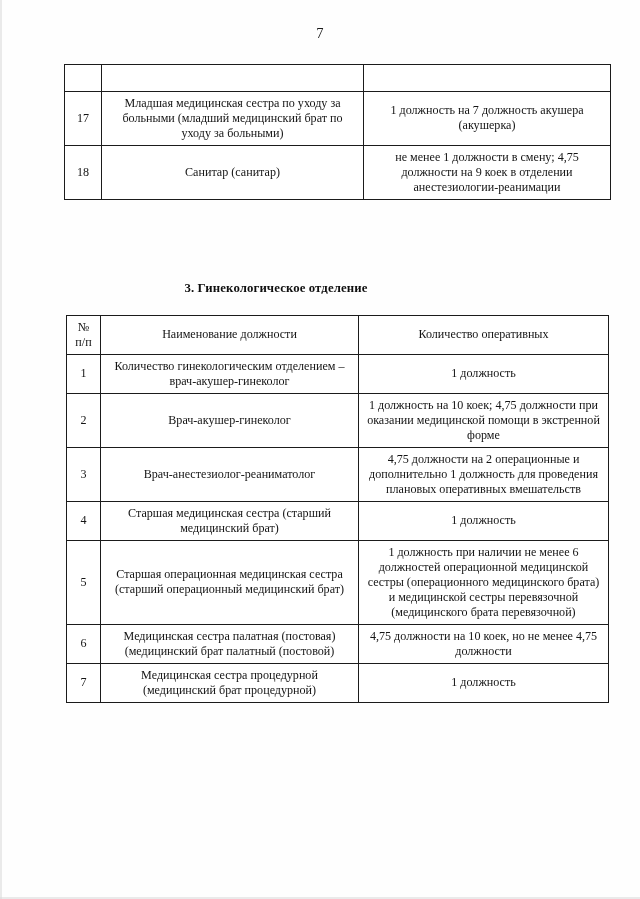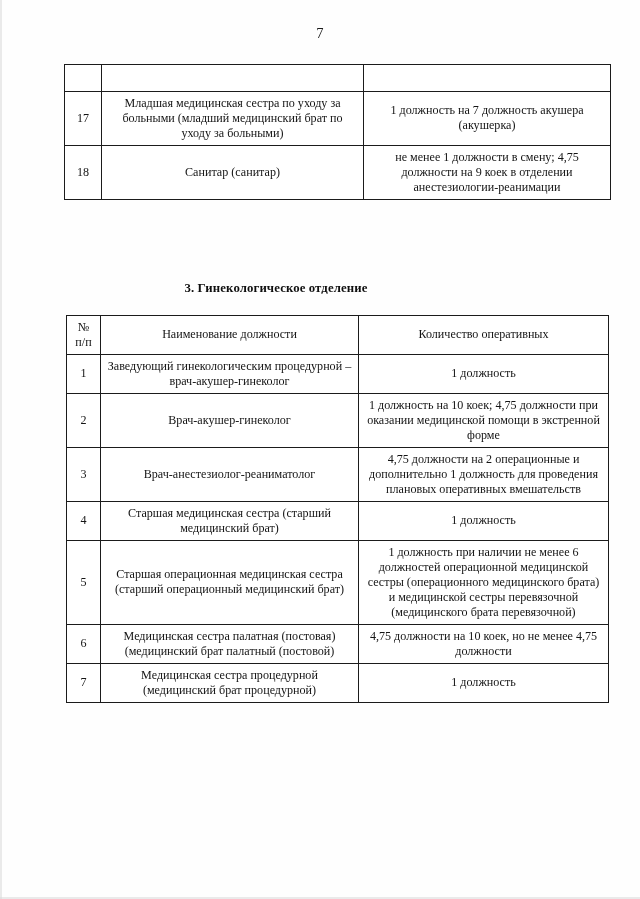--- a/index.html
+++ b/index.html
@@ -156,21 +156,21 @@
         <td class="cell-num">
           <span>№</span><br>
           <span>п/п</span>
         </td>
         <td class="cell-name">Наименование должности</td>
         <td class="cell-count">Количество оперативных</td>
       </tr>
 
       <tr>
         <td class="cell-num">1</td>
-        <td class="cell-name">Заведующий гинекологическим процедурной – врач-акушер-гинеколог</td>
+        <td class="cell-name">Количество гинекологическим отделением – врач-акушер-гинеколог</td>
         <td class="cell-count">1 должность</td>
       </tr>
       <tr>
         <td class="cell-num">2</td>
         <td class="cell-name">Врач-акушер-гинеколог</td>
         <td class="cell-count">1 должность на 10 коек; 4,75 должности при оказании медицинской помощи в экстренной форме</td>
       </tr>
       <tr>
         <td class="cell-num">3</td>
         <td class="cell-name">Врач-анестезиолог-реаниматолог</td>

